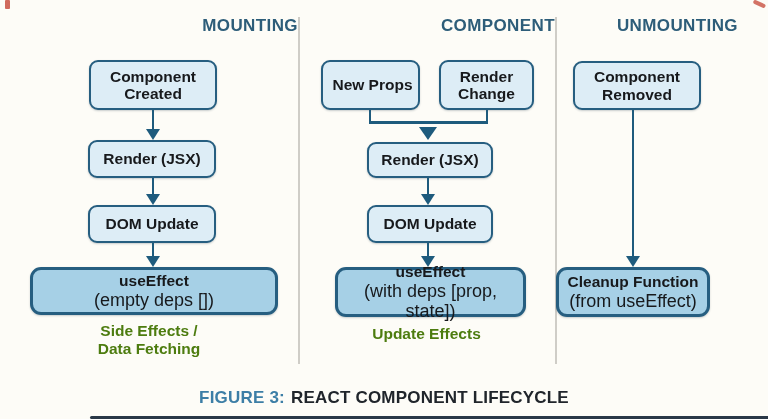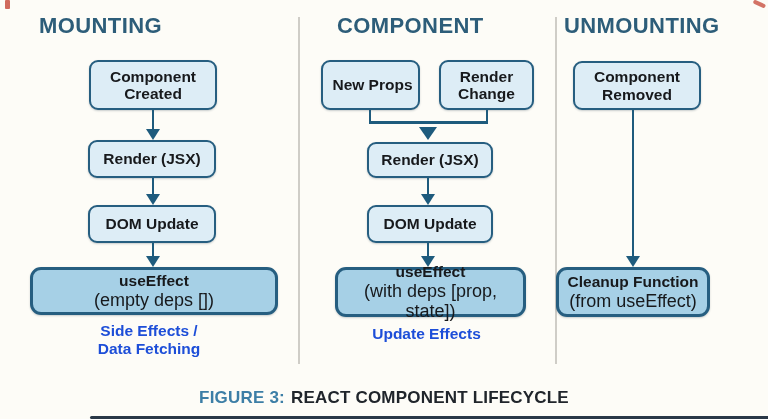--- a/index.html
+++ b/index.html
@@ -4,22 +4,22 @@
 <style>
   * { margin:0; padding:0; box-sizing:border-box; }
   html,body { background:#e8e8e8; }
   .canvas {
     position:relative; width:768px; height:419px; overflow:hidden;
     background:var(--background,#fdfcf7);
     font-family:"Liberation Sans","DejaVu Sans",sans-serif;
   }
   .col { position:absolute; top:0; height:419px; }
   .col-header {
-    position:absolute; left:0; right:0; top:16px; text-align:left;
-    font-size:22px; line-height:20px; font-weight:700; letter-spacing:.4px;
+    position:absolute; left:0; right:0; top:16px; text-align:right;
+    font-size:17px; line-height:20px; font-weight:700; letter-spacing:.4px;
     color:var(--header-text,#2d5d79);
     margin-left:39px;
   }
   .divider {
     position:absolute; top:17px; width:2px; height:347px;
     background:#cfcdc7;
   }
   .nbox {
     position:absolute; display:flex; flex-direction:column;
     align-items:center; justify-content:center; text-align:center;
@@ -40,21 +40,21 @@
     position:absolute; width:0; height:0;
     border-left:7px solid transparent; border-right:7px solid transparent;
     border-top:11px solid var(--arrow,#1e5b7d);
   }
   .ahead.big {
     border-left:9px solid transparent; border-right:9px solid transparent;
     border-top:13px solid var(--arrow,#1e5b7d);
   }
   .footnote {
     position:absolute; left:0; right:0; text-align:center;
-    font-size:15.5px; font-weight:700; color:#1d4ed8; line-height:1.18;
+    font-size:15.5px; font-weight:700; color:#4d7c0f; line-height:1.18;
   }
   .caption {
     position:absolute; left:0; top:388px; width:768px; text-align:center;
     font-size:17px; font-weight:700; letter-spacing:.2px;
     color:var(--caption-text,#20252b);
   }
   .caption .accent { color:var(--caption-accent,#3c7ea6); margin-right:6px; }
   .corner-tl {
     position:absolute; left:5px; top:0; width:5px; height:9px;
     background:#c44536; opacity:.8; border-radius:1px;

